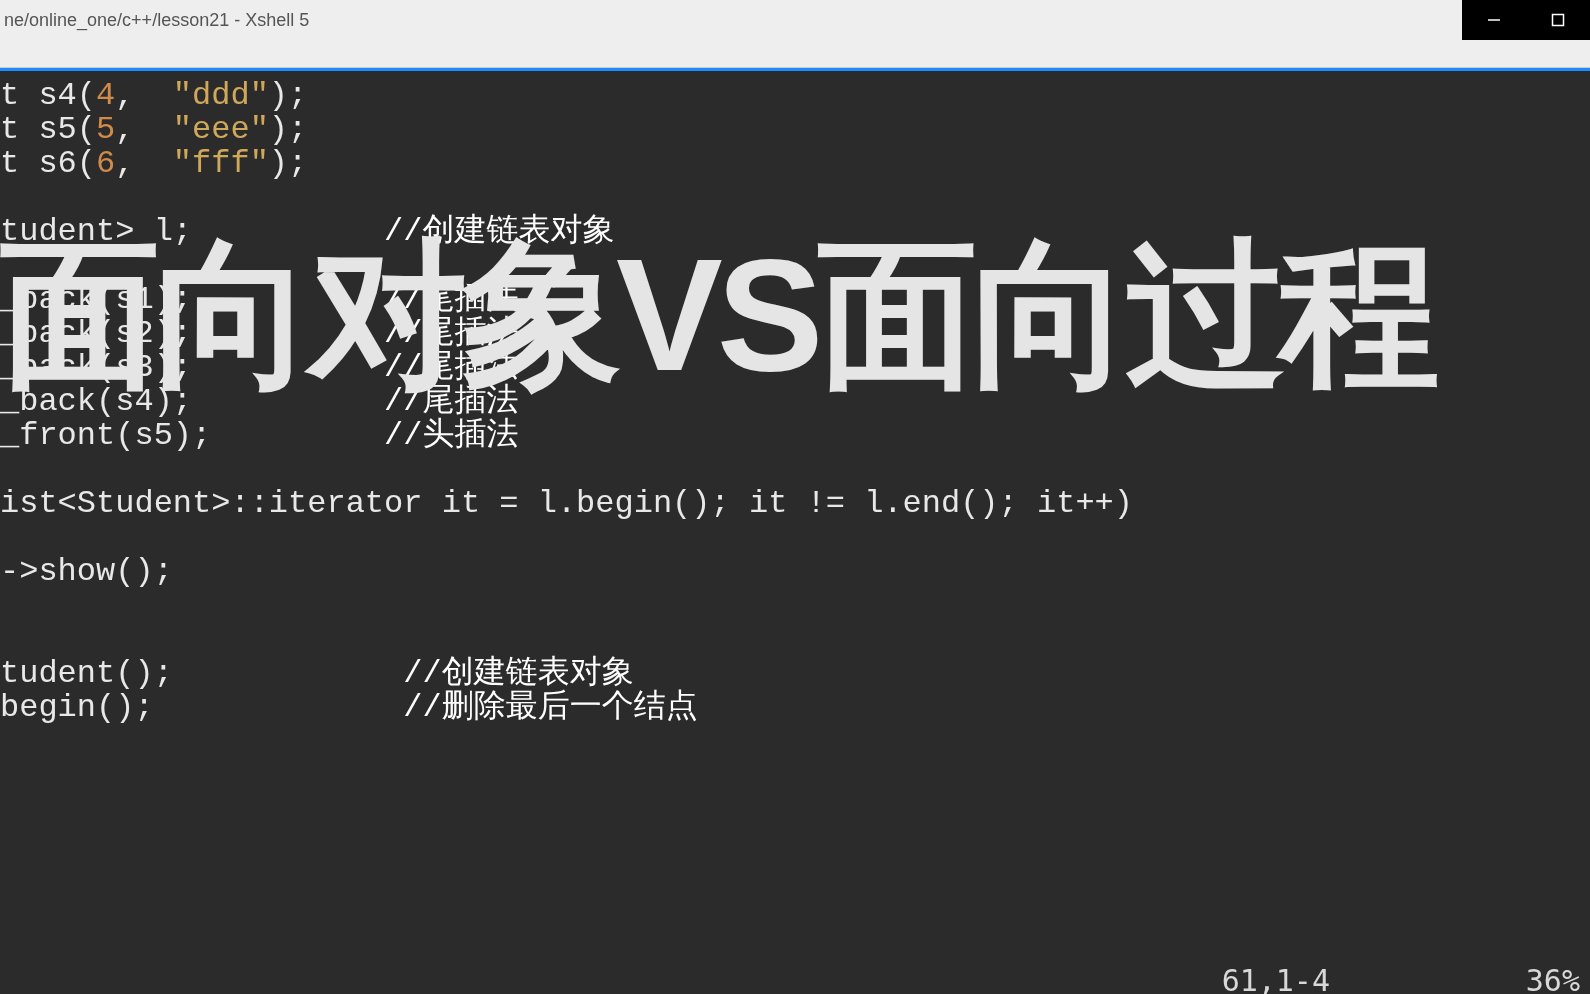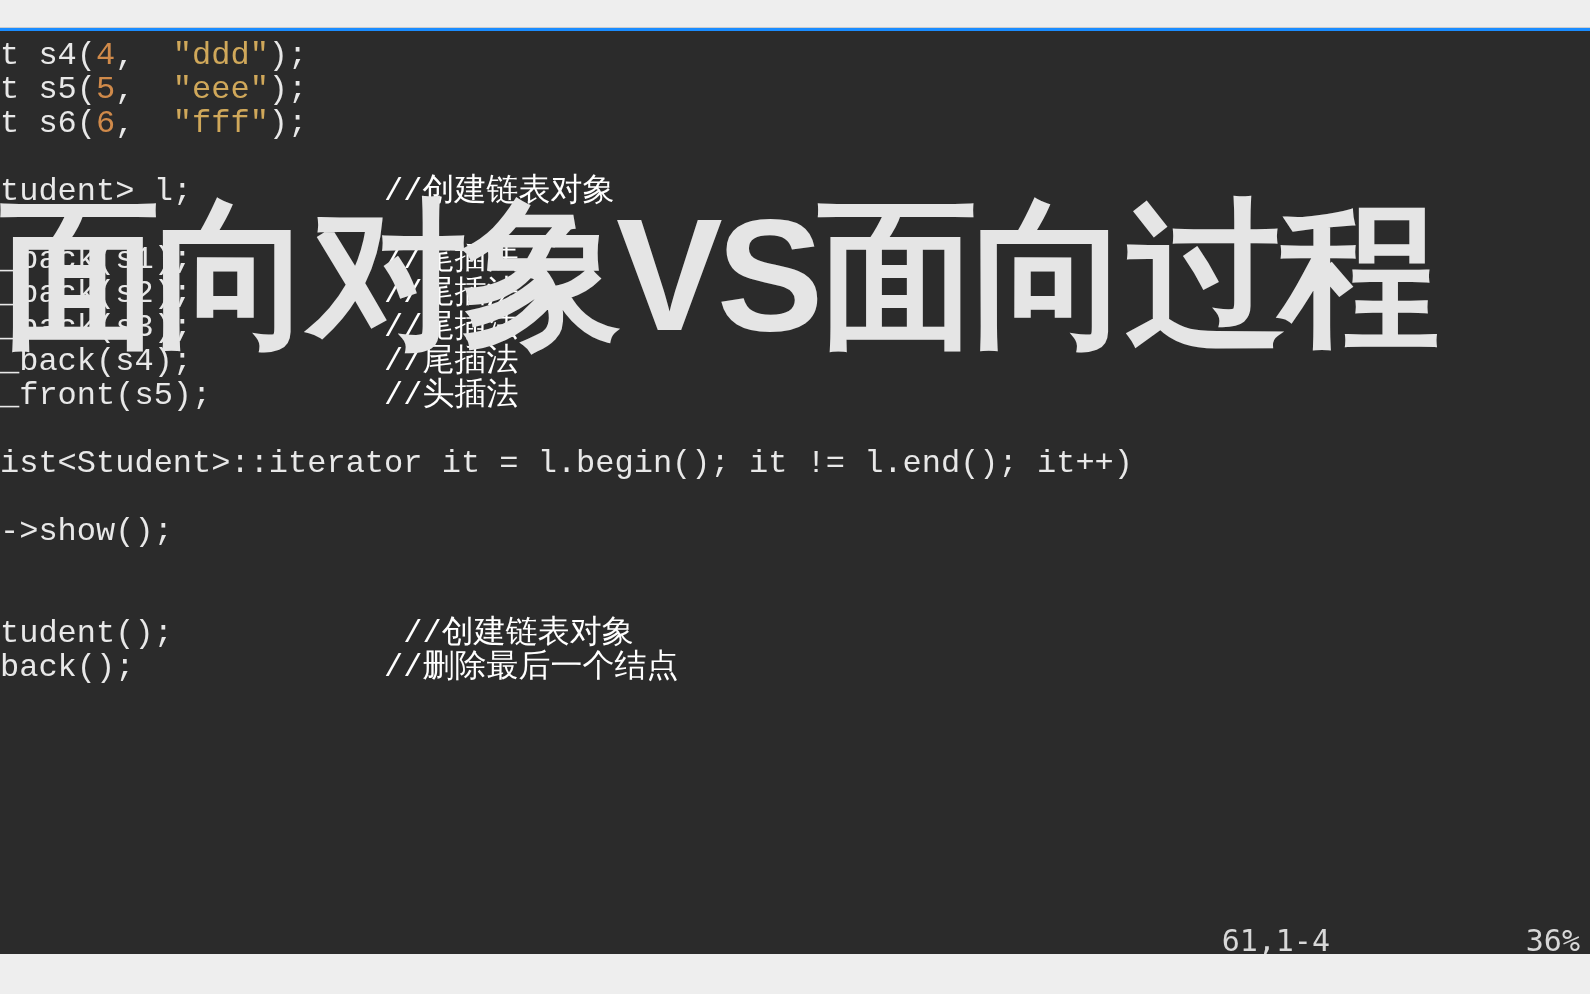--- a/index.html
+++ b/index.html
@@ -21,20 +21,35 @@
   .overlay { position:absolute; left:0; top:160px; width:100%; font-size:160px; font-weight:900; color:#e5e5e5; letter-spacing:-6px; white-space:nowrap; line-height:1.05; font-family:"Microsoft YaHei","SimHei",sans-serif; pointer-events:none; }
   .status { position:absolute; bottom:30px; right:0; width:100%; color:#d8d8d8; font-family:"Consolas",monospace; font-size:30px; }
   .status-pos { position:absolute; right:260px; }
   .status-pct { position:absolute; right:10px; }
 </style>
 </head>
 <body>
 
 <div class="window">
 
+  <div class="titlebar">
+    <span class="title-text">ne/online_one/c++/lesson21 - Xshell 5</span>
+    <div class="win-controls">
+      <div class="win-btn">
+        <svg width="14" height="14">
+            <line x1="1" y1="7" x2="13" y2="7" stroke-width="1.5"></line>
+          </svg>
+      </div>
+      <div class="win-btn">
+        <svg width="14" height="14">
+            <rect x="1.5" y="1.5" width="11" height="11" stroke-width="1.5"></rect>
+          </svg>
+      </div>
+    </div>
+  </div>
 
   <div class="tabstrip"></div>
   <div class="bluebar"></div>
 
   <div class="terminal">
     <div class="code"><span class="id">t s4(</span><span class="num">4</span><span class="id">,  </span><span class="str">"ddd"</span><span class="id">);</span>
 <span class="id">t s5(</span><span class="num">5</span><span class="id">,  </span><span class="str">"eee"</span><span class="id">);</span>
 <span class="id">t s6(</span><span class="num">6</span><span class="id">,  </span><span class="str">"fff"</span><span class="id">);</span>
 
 <span class="id">tudent&gt; l;          </span><span class="cmt">//创建链表对象</span>
@@ -44,21 +59,21 @@
 <span class="id">_back(s3);          </span><span class="cmt">//尾插法</span>
 <span class="id">_back(s4);          </span><span class="cmt">//尾插法</span>
 <span class="id">_front(s5);         </span><span class="cmt">//头插法</span>
 
 <span class="id">ist&lt;Student&gt;::iterator it = l.begin(); it != l.end(); it++)</span>
 
 <span class="id">-&gt;show();</span>
 
 
 <span class="id">tudent();            </span><span class="cmt">//创建链表对象</span>
-<span class="id">back();             </span><span class="cmt">//删除最后一个结点</span>
+<span class="id">begin();             </span><span class="cmt">//删除最后一个结点</span>
 </div>
 
     <div class="overlay">面向对象VS面向过程</div>
 
     <div class="status">
       <span class="status-pos">61,1-4</span>
       <span class="status-pct">36%</span>
     </div>
   </div>
 

